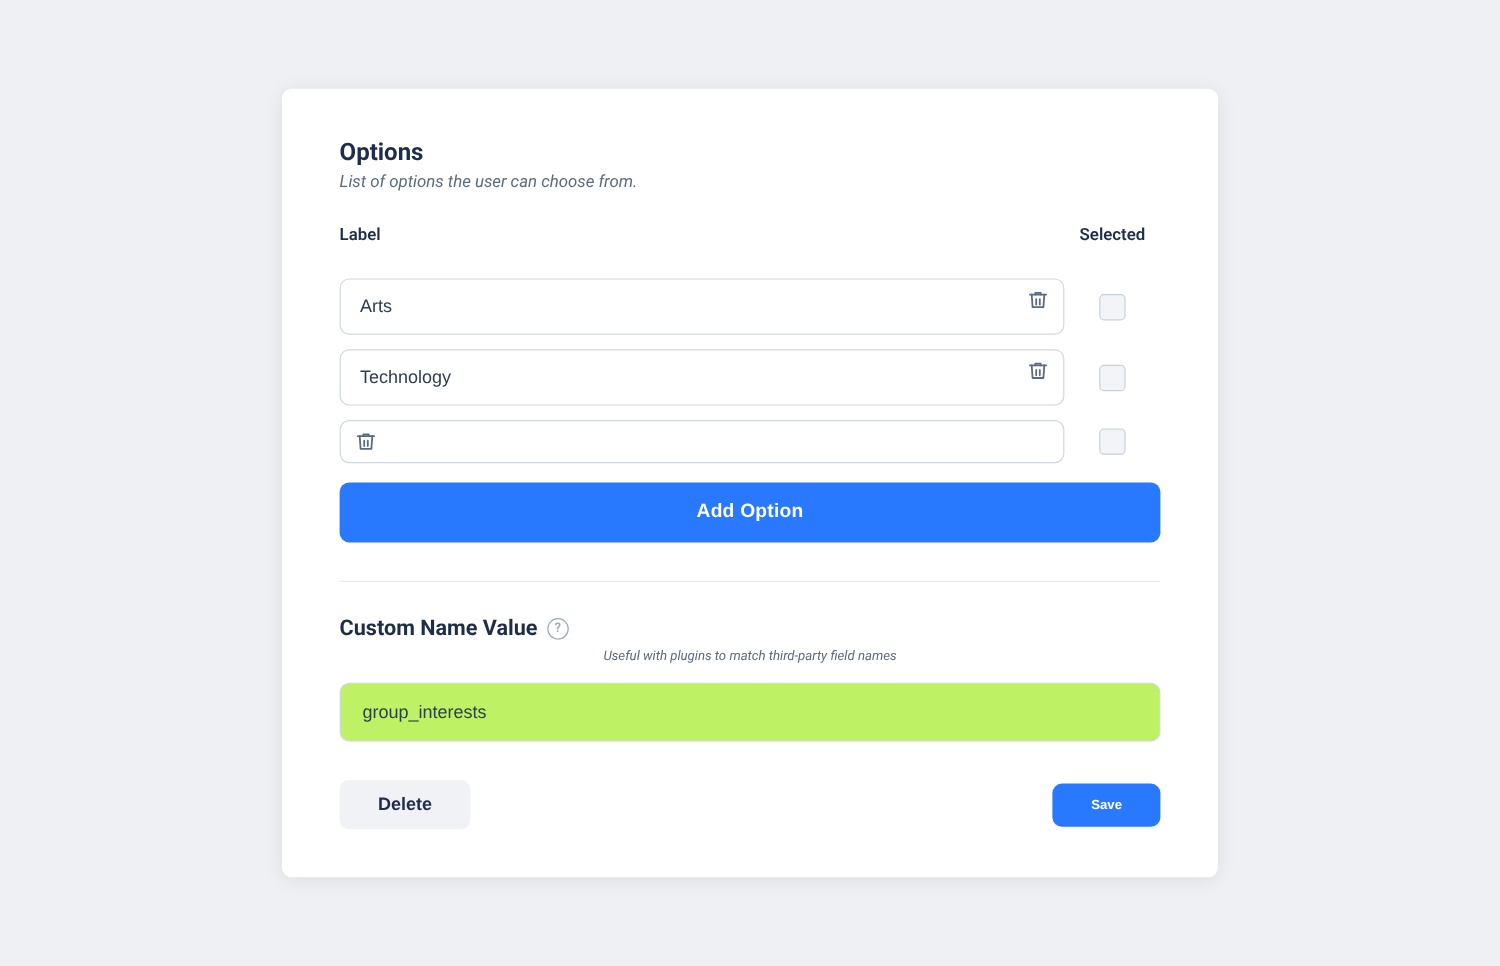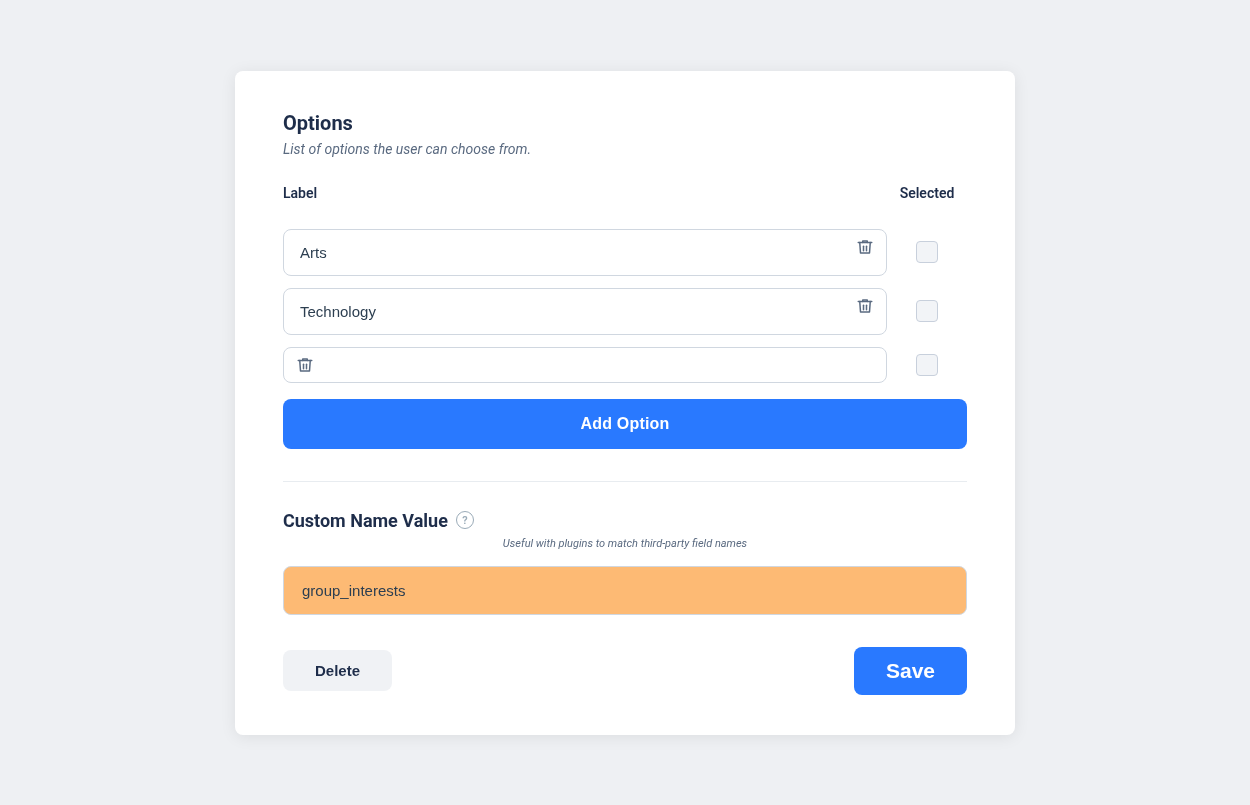--- a/index.html
+++ b/index.html
@@ -186,21 +186,21 @@
     }
 
     .custom-name-input {
       width: 100%;
       padding: 15px 18px;
       border: 1.5px solid #d0d7e0;
       border-radius: 8px;
       font-size: 15px;
       color: #2c3e50;
       outline: none;
-      background: #fdba74;
+      background: #bef264;
       margin-bottom: 32px;
     }
 
     .footer-buttons {
       display: flex;
       justify-content: space-between;
       align-items: center;
     }
 
     .delete-field-btn {
@@ -213,21 +213,21 @@
       font-weight: 600;
       cursor: pointer;
     }
 
     .save-btn {
       padding: 12px 32px;
       background: #2979ff;
       color: #fff;
       border: none;
       border-radius: 8px;
-      font-size: 21px;
+      font-size: 11px;
       font-weight: 600;
       cursor: pointer;
       text-align: center;
     }
   </style>
 </head>
 <body>
 
 <div class="card">
 

